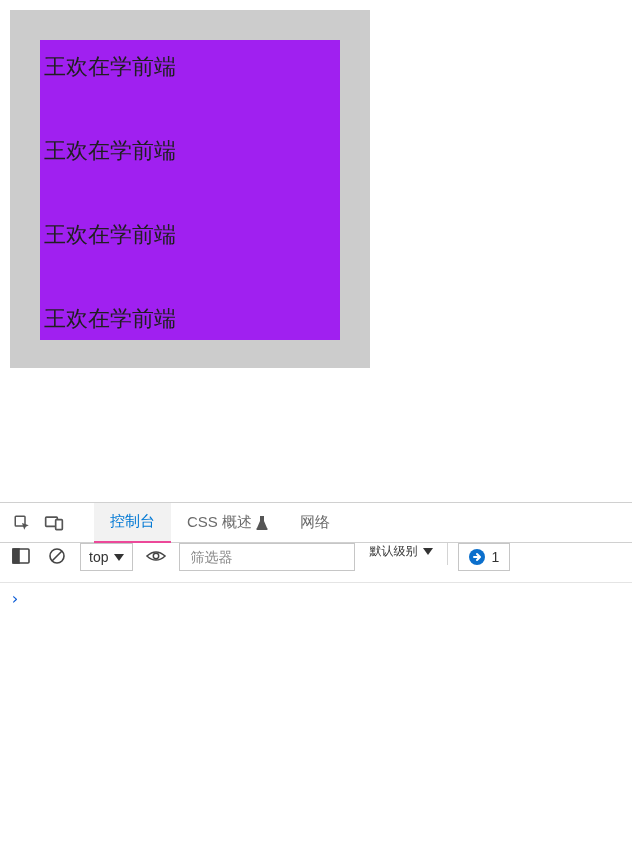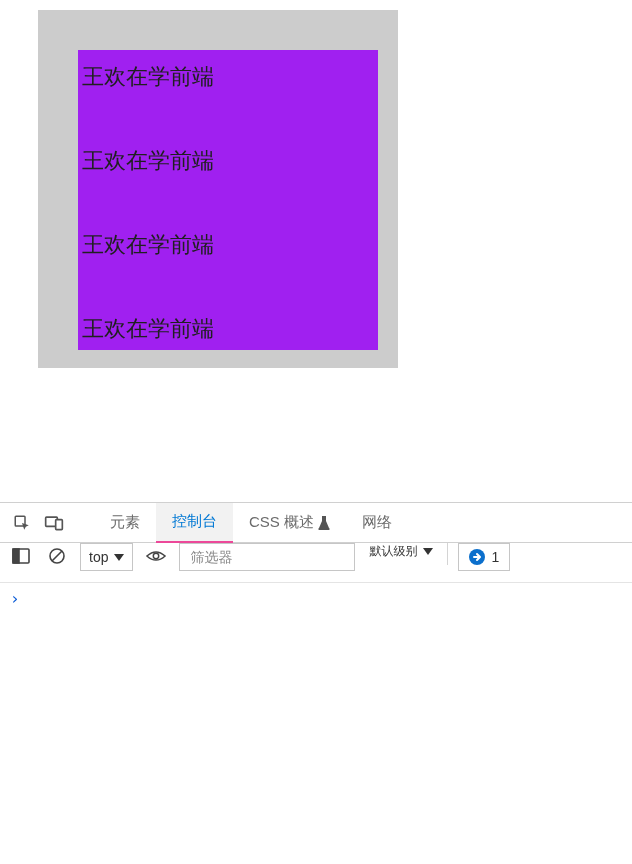--- a/index.html
+++ b/index.html
@@ -15,23 +15,22 @@
     
     .page-area {
       height: 502px;
       background: #ffffff;
       padding: 10px 0 0 10px;
     }
     .outer-box {
       width: 360px;
       height: 358px;
       background: #cccccc;
-      padding: 40px;
+      padding: 30px;
       position: relative;
-      margin-left: 28px;
     }
     .inner-scroll {
       width: 300px;
       height: 300px;
       overflow-y: scroll;
       background: #a020f0;
       position: relative;
     }
     .inner-content {
       background: #a020f0;
@@ -218,21 +217,20 @@
         <path d="M12 12 L21 15 L17 17 L15 21 Z" fill="#555" stroke="none"></path>
       </svg>
     </div>
     <div class="dt-iconbtn">
       <svg width="20" height="18" viewBox="0 0 24 20" fill="none" stroke="#555" stroke-width="2">
         <rect x="2" y="3" width="14" height="11" rx="1"></rect>
         <rect x="14" y="6" width="8" height="12" rx="1" fill="#fff"></rect>
       </svg>
     </div>
     <div class="tab-gap"></div>
-    <div class="tab-item">元素</div>
     <div class="tab-item active">控制台</div>
     <div class="tab-item">
       <span>CSS 概述</span>
       <svg width="12" height="14" viewBox="0 0 12 14" fill="#555">
         <path d="M4 0 h4 v5 l3 7 a1 1 0 0 1 -1 2 h-8 a1 1 0 0 1 -1 -2 l3 -7 z"></path>
       </svg>
     </div>
     <div class="tab-item">网络</div>
   </div>
 

